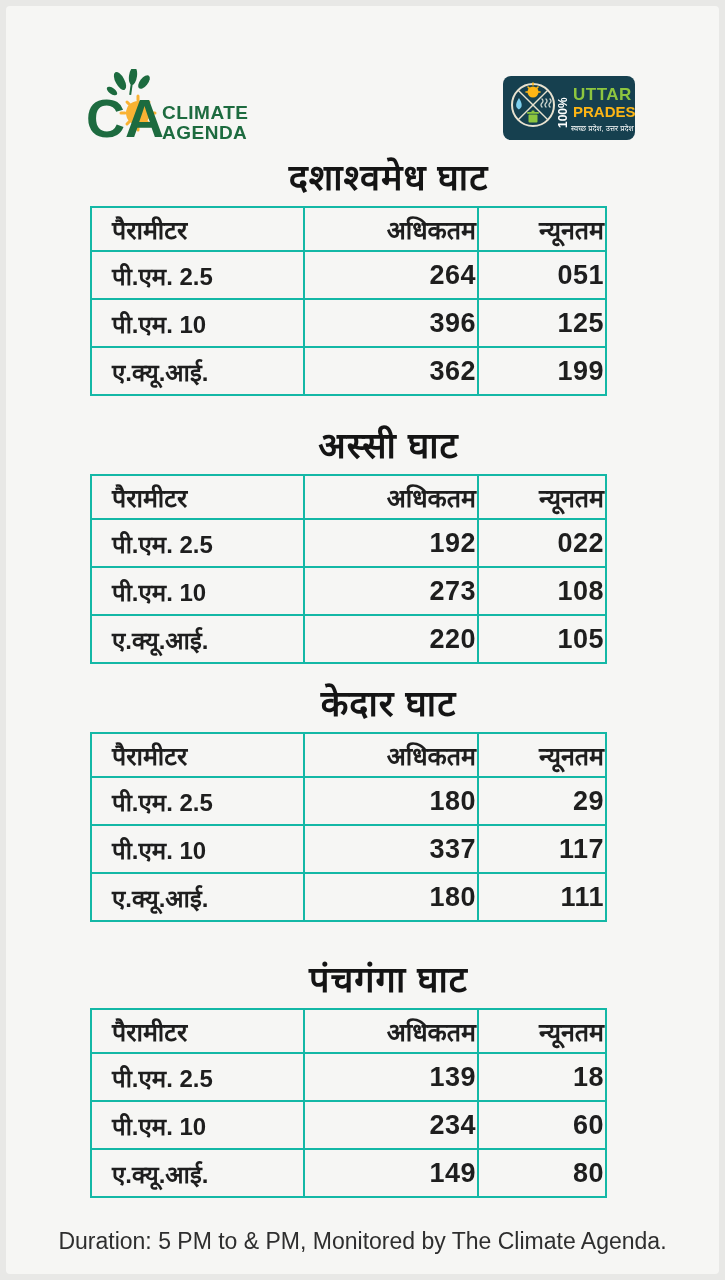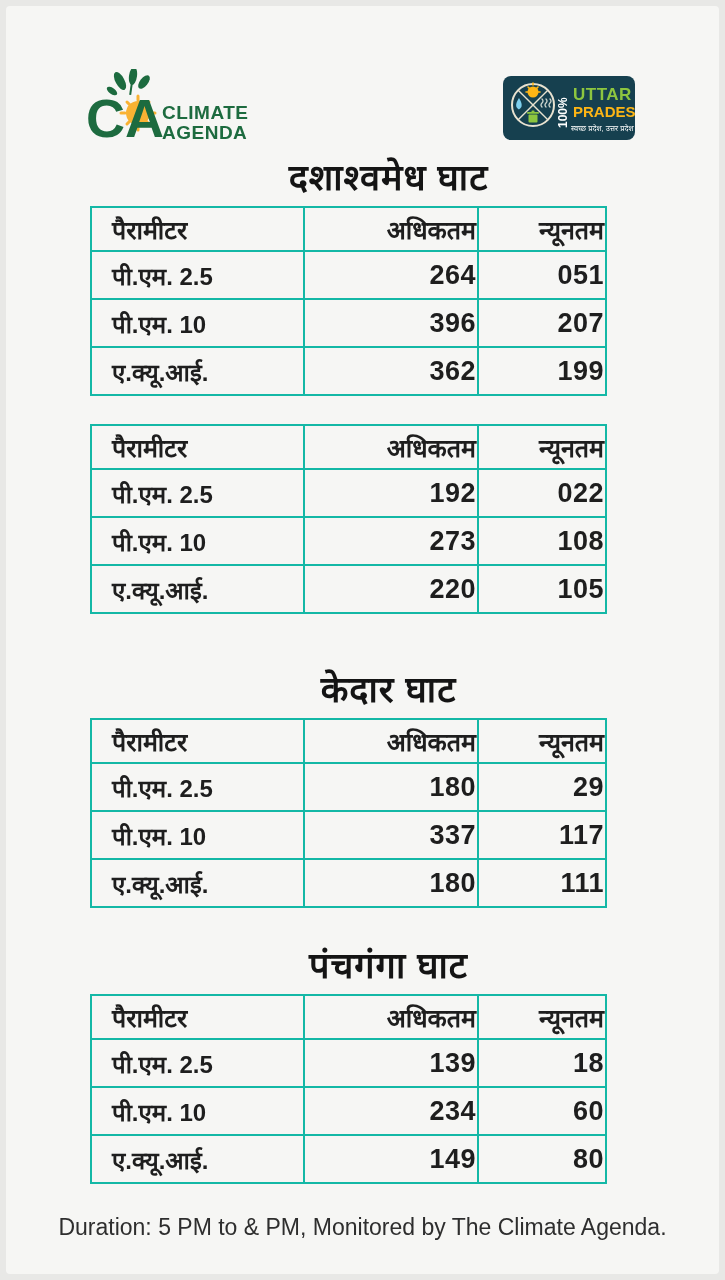--- a/index.html
+++ b/index.html
@@ -22,21 +22,21 @@
   }
   .ca-logo{display:flex;align-items:center;}
   .ca-text{display:flex;flex-direction:column;margin-left:-6px;margin-top:30px;}
   .ca-text span{
     color:#1d6b3f;font-weight:700;font-size:19px;line-height:20px;letter-spacing:.5px;
   }
   
   .ghat-section{width:597px;margin-left:84px;}
   .ghat-section.s1{margin-top:12px;}
   .ghat-section.s2{margin-top:28px;}
-  .ghat-section.s3{margin-top:54px;}
+  .ghat-section.s3{margin-top:18px;}
   .ghat-section.s4{margin-top:36px;}
   .ghat-title{
     margin:0 0 6px 0;text-align:center;
     font-size:36px;line-height:44px;font-weight:800;color:#141414;
     letter-spacing:1px;
   }
   table.aq-table{
     border-collapse:collapse;table-layout:fixed;width:515px;
     background:transparent;
   }
@@ -154,32 +154,33 @@
       </thead>
       <tbody>
         <tr>
           <td class="c1">पी.एम. 2.5</td>
           <td class="c2">264</td>
           <td class="c3">051</td>
         </tr>
         <tr>
           <td class="c1">पी.एम. 10</td>
           <td class="c2">396</td>
-          <td class="c3">207</td>
+          <td class="c3">125</td>
         </tr>
         <tr>
           <td class="c1">ए.क्यू.आई.</td>
           <td class="c2">362</td>
           <td class="c3">199</td>
         </tr>
       </tbody>
     </table>
   </section>
 
   <section class="ghat-section s2">
+    <h2 class="ghat-title">अस्सी घाट</h2>
     <table class="aq-table">
       <colgroup>
           <col style="width:213px">
           <col style="width:174px">
           <col style="width:128px">
         </colgroup>
       <thead>
         <tr>
           <th class="c1">पैरामीटर</th>
           <th class="c2">अधिकतम</th>

